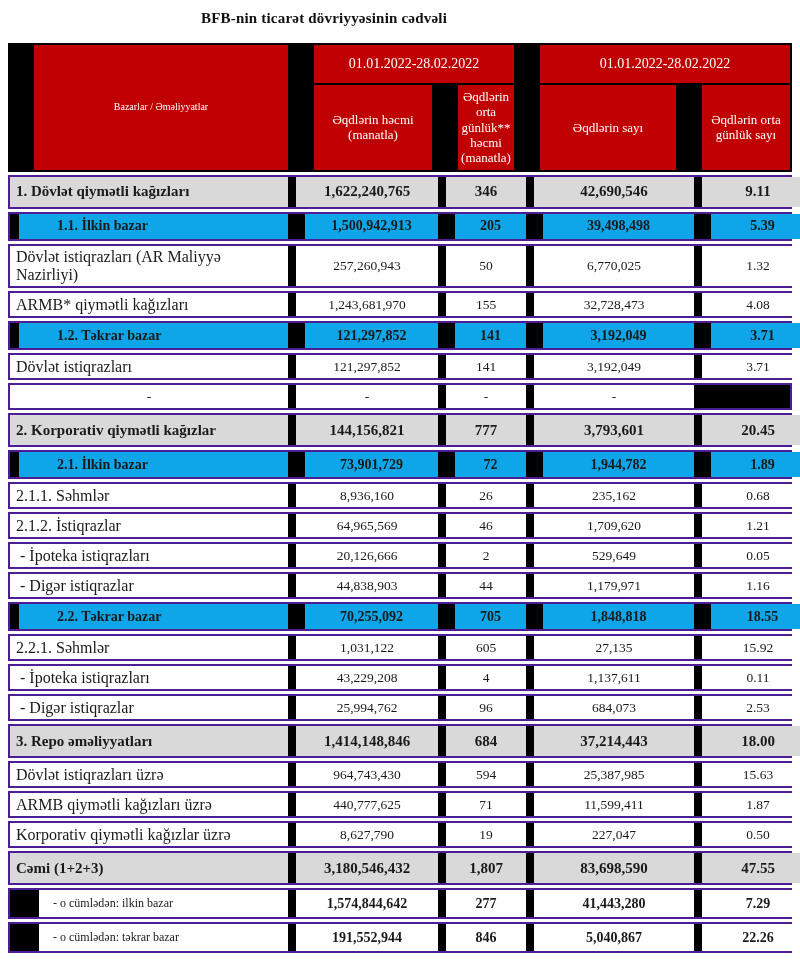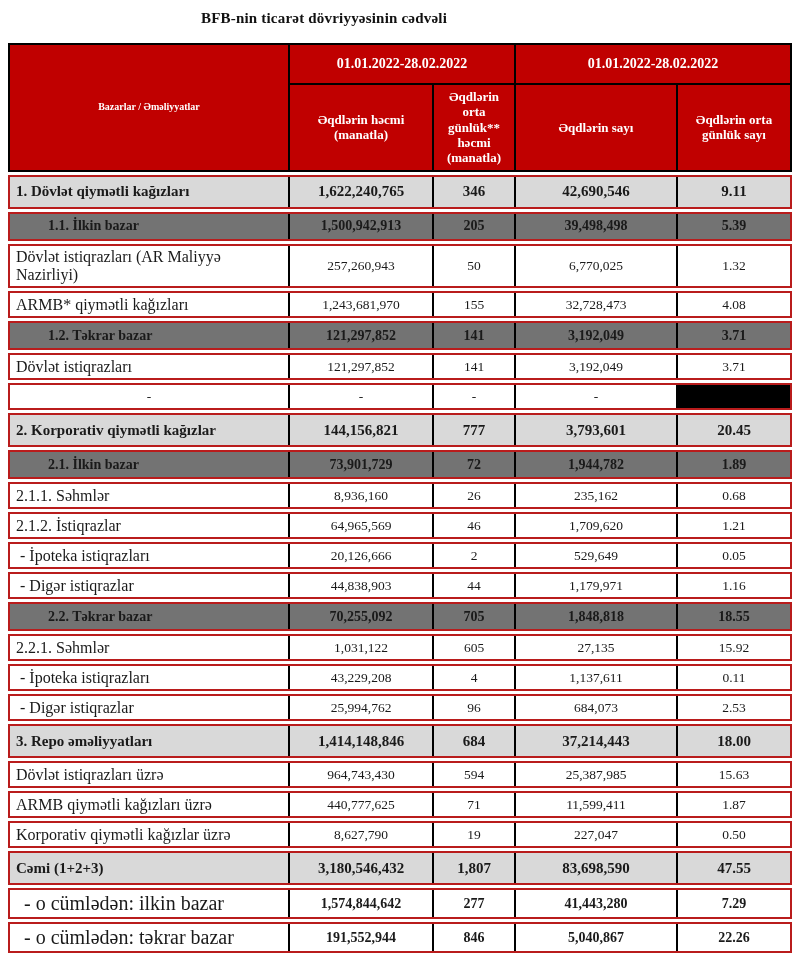--- a/index.html
+++ b/index.html
@@ -30,41 +30,42 @@
     grid-template-columns: 278px 142px 80px 160px 112px;
     grid-template-rows: 38px auto;
     gap: 2px;
     background: #000;
     border: 2px solid #000;
     width: 784px;
   }
   .th {
     background: var(--hdr-red, #C00000);
     color: #ffffff;
-    font-weight: bold;
+    font-weight: normal;
     display: flex;
     align-items: center;
     justify-content: center;
     text-align: center;
     line-height: 1.18;
     padding: 4px 4px;
+    margin-left: 24px;
   }
   .th.corner { grid-row: 1 / 3; grid-column: 1; font-size: 10px; }
   .th.group1 { grid-row: 1; grid-column: 2 / 4; font-size: 14px; }
   .th.group2 { grid-row: 1; grid-column: 4 / 6; font-size: 14px; }
   .th.sub    { grid-row: 2; font-size: 13px; min-height: 50px; }
 
   
   .tbody { width: 784px; }
   .row {
     display: grid;
     grid-template-columns: 278px 142px 80px 160px 112px;
-    gap: 2px;
+    gap: 8px;
     background: #000;
-    border: 2px solid #b91c1c;
+    border: 2px solid #4c1d95;
     margin-top: 3px;
   }
   .cell {
     background: #fff;
     display: flex;
     align-items: center;
     font-size: 13px;
     padding: 2px 6px;
     min-height: 23px;
     line-height: 1.15;
@@ -72,31 +73,32 @@
   .cell.label { justify-content: flex-start; text-align: left; }
   .cell.value { justify-content: center; text-align: center; padding: 2px 3px; }
 
   .row.section .cell {
     background: #D9D9D9;
     font-weight: bold;
     font-size: 15px;
     min-height: 30px;
   }
   .row.subsection .cell {
-    background: #737373;
+    background: #0ea5e9;
     font-weight: bold;
     font-size: 14px;
     min-height: 25px;
+    margin-left: 9px;
   }
   .row.subsection .cell.label { padding-left: 38px; }
   .row.normal .cell { background: #fff; font-size: 13.5px; }
   .row.normal .cell.label { font-size: 16px; }
   .row.dash .cell.label { padding-left: 10px; }
   .row.total-sub .cell { background: #fff; min-height: 27px; }
-  .row.total-sub .cell.label { font-size: 20px; padding-left: 14px; }
+  .row.total-sub .cell.label { font-size: 12px; padding-left: 14px; margin-left: 29px; }
   .row.total-sub .cell.value { font-weight: bold; font-size: 14px; }
 
   
   .footnotes { margin-top: 5px; padding-left: 4px; }
   .footnote { font-size: 12.5px; line-height: 1.35; color: #1a1a1a; }
 </style>
 </head>
 <body>
 
 <div class="page">

